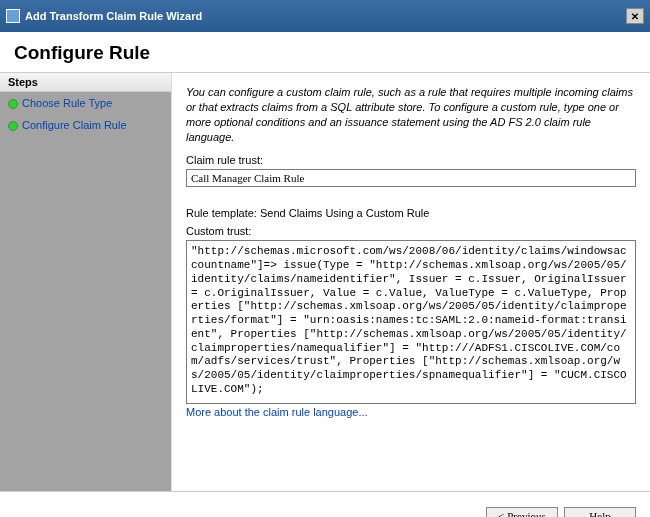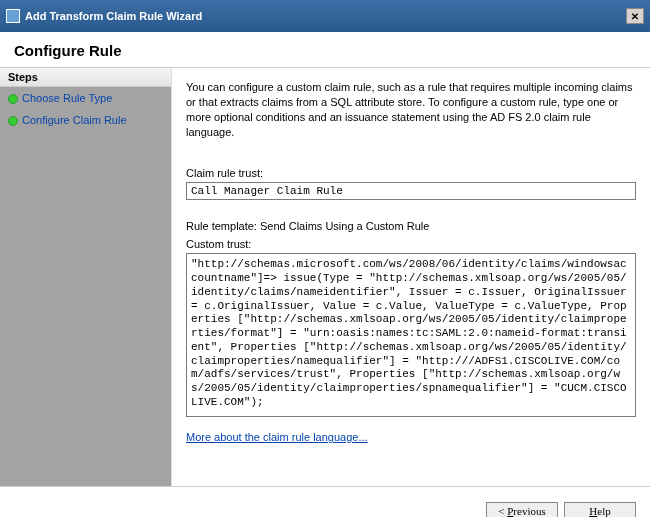--- a/index.html
+++ b/index.html
@@ -1,33 +1,33 @@
 <!DOCTYPE html>
 <html><head>
 <meta charset="utf-8">
 <style>
 * { box-sizing: border-box; margin: 0; padding: 0; }
 body { font-family: Tahoma, sans-serif; font-size: 11px; background: #fff; width: 650px; height: 517px; overflow: hidden; }
 .titlebar { background: linear-gradient(#3b6ea5, #2a5a8f); color: #fff; padding: 4px 6px; display: flex; align-items: center; height: 32px; }
 .titlebar .icon { width: 14px; height: 14px; background: #6aa0d8; border: 1px solid #fff; margin-right: 5px; }
 .titlebar .title { flex: 1; font-weight: bold; font-size: 11px; }
 .titlebar .close { width: 18px; height: 16px; background: #d6d3ce; border: 1px solid #888; display: flex; align-items: center; justify-content: center; font-family: Arial; font-size: 10px; font-weight: bold; color: #000; }
-.header { padding: 10px 14px 8px; font-size: 15px; font-weight: bold; color: #000; border-bottom: 1px solid #ccc; }
+.header { padding: 10px 14px 8px; font-size: 19px; font-weight: bold; color: #000; border-bottom: 1px solid #ccc; }
 .body { display: flex; height: 418px; }
 .sidebar { width: 172px; background: #a3a3a3; border-right: 1px solid #ddd; }
 .sidebar-title { background: linear-gradient(#f5f5f5, #e3e3e3); padding: 3px 8px; font-weight: bold; border-bottom: 1px solid #ccc; }
 .sidebar-item { padding: 5px 8px 5px 22px; color: #0645ad; cursor: pointer; position: relative; }
 .sidebar-item::before { content: ""; position: absolute; left: 8px; top: 7px; width: 8px; height: 8px; border-radius: 50%; background: #3c3; border: 1px solid #393; }
 .main { flex: 1; padding: 12px 14px; overflow: hidden; }
-.intro { line-height: 1.35; margin-bottom: 28px; }
+.intro { line-height: 1.35; margin-bottom: 10px; font-style: italic; }
 .label { margin: 6px 0 3px; }
-.textbox { width: 100%; border: 1px solid #7a7a7a; padding: 2px 4px; font-family: Liberation Mono, monospace; font-size: 11px; height: 18px; }
+.textbox { width: 100%; border: 1px solid #7a7a7a; padding: 2px 4px; font-family: Liberation Serif, serif; font-size: 11px; height: 18px; }
 .template { margin: 20px 0 6px; }
 .textarea { width: 100%; height: 164px; border: 1px solid #7a7a7a; padding: 4px; font-family: "Courier New", monospace; font-size: 11px; line-height: 1.25; resize: none; overflow-y: scroll; white-space: pre-wrap; word-break: break-all; }
-.link { color: #0645ad; text-decoration: underline; display: inline-block; margin-top: 12px; cursor: pointer; }
+.link { color: #0645ad; display: inline-block; cursor: pointer; }
 .footer { border-top: 1px solid #ccc; padding: 10px 14px; display: flex; justify-content: flex-end; gap: 6px; height: 48px; align-items: center; }
 .btn { min-width: 72px; height: 17px; background: #efefef; border: 1px solid #888; font-family: Tahoma; font-size: 11px; cursor: pointer; padding: 0 10px; }
 .btn u { text-decoration: underline; }
 </style>
 </head>
 <body>
 
 <div class="titlebar">
   <div class="icon"></div>
   <div class="title">Add Transform Claim Rule Wizard</div>

